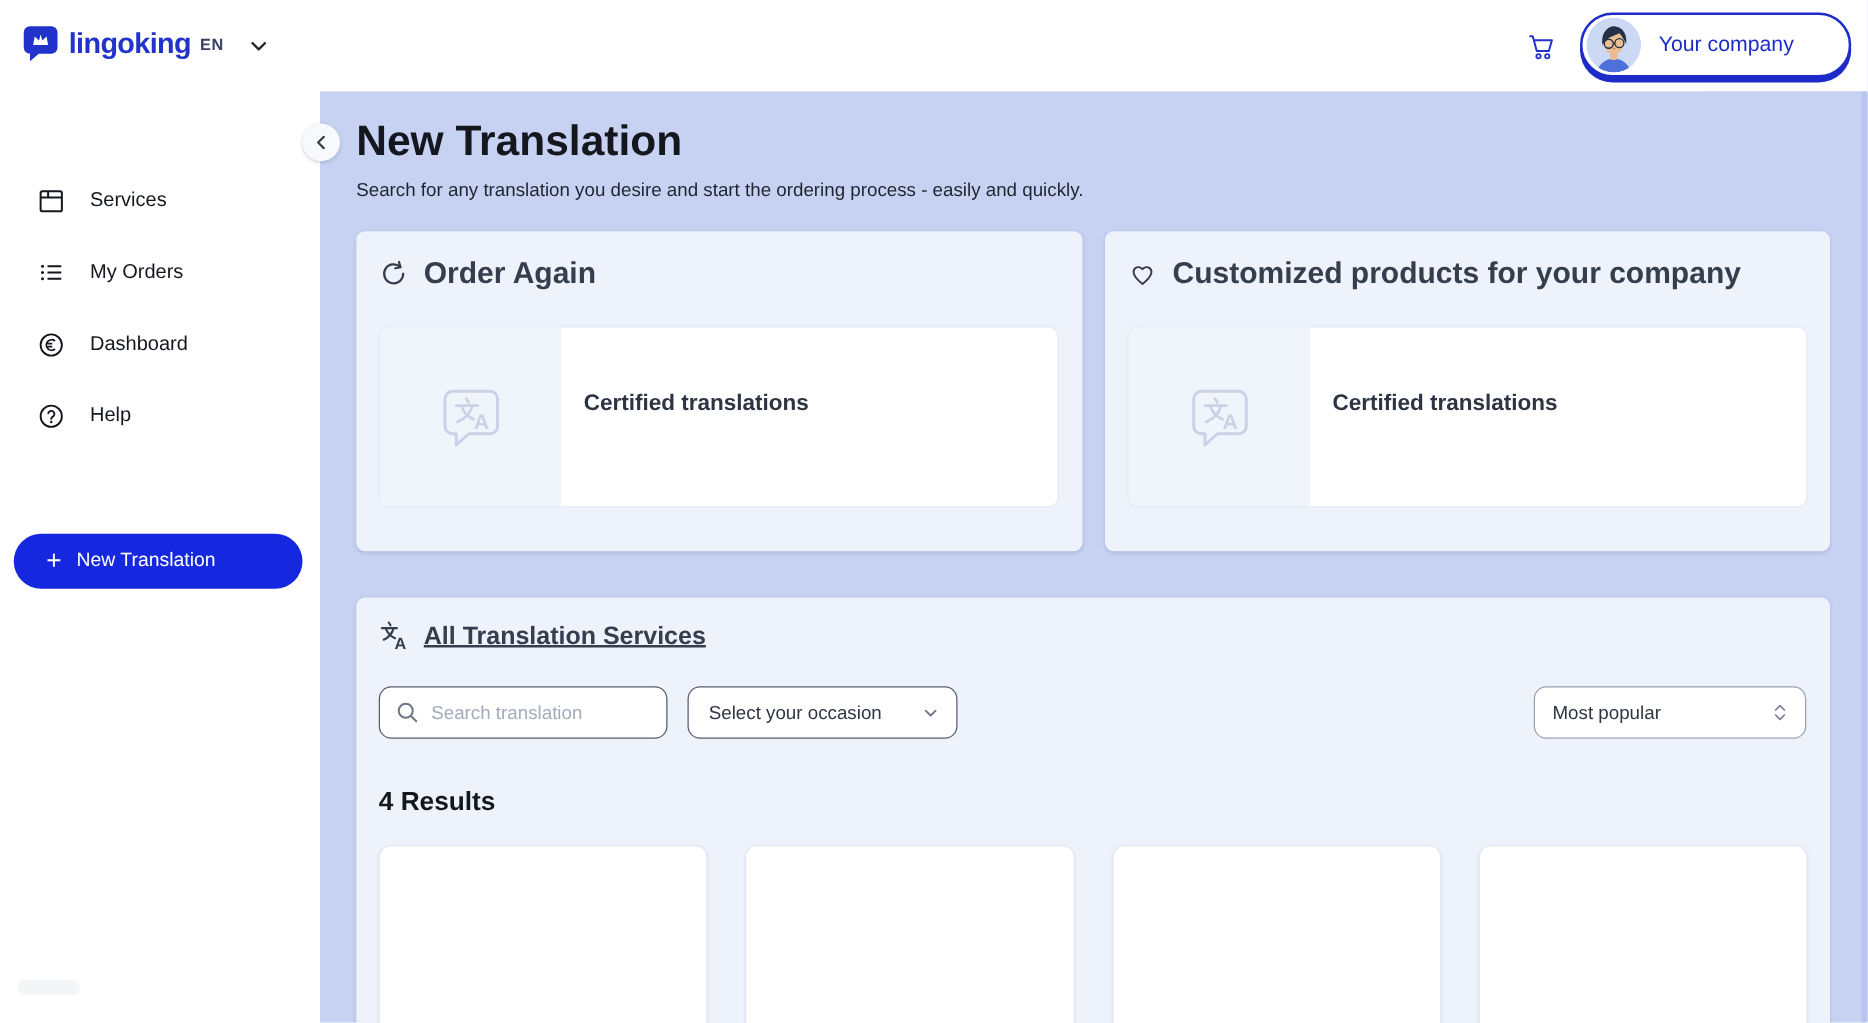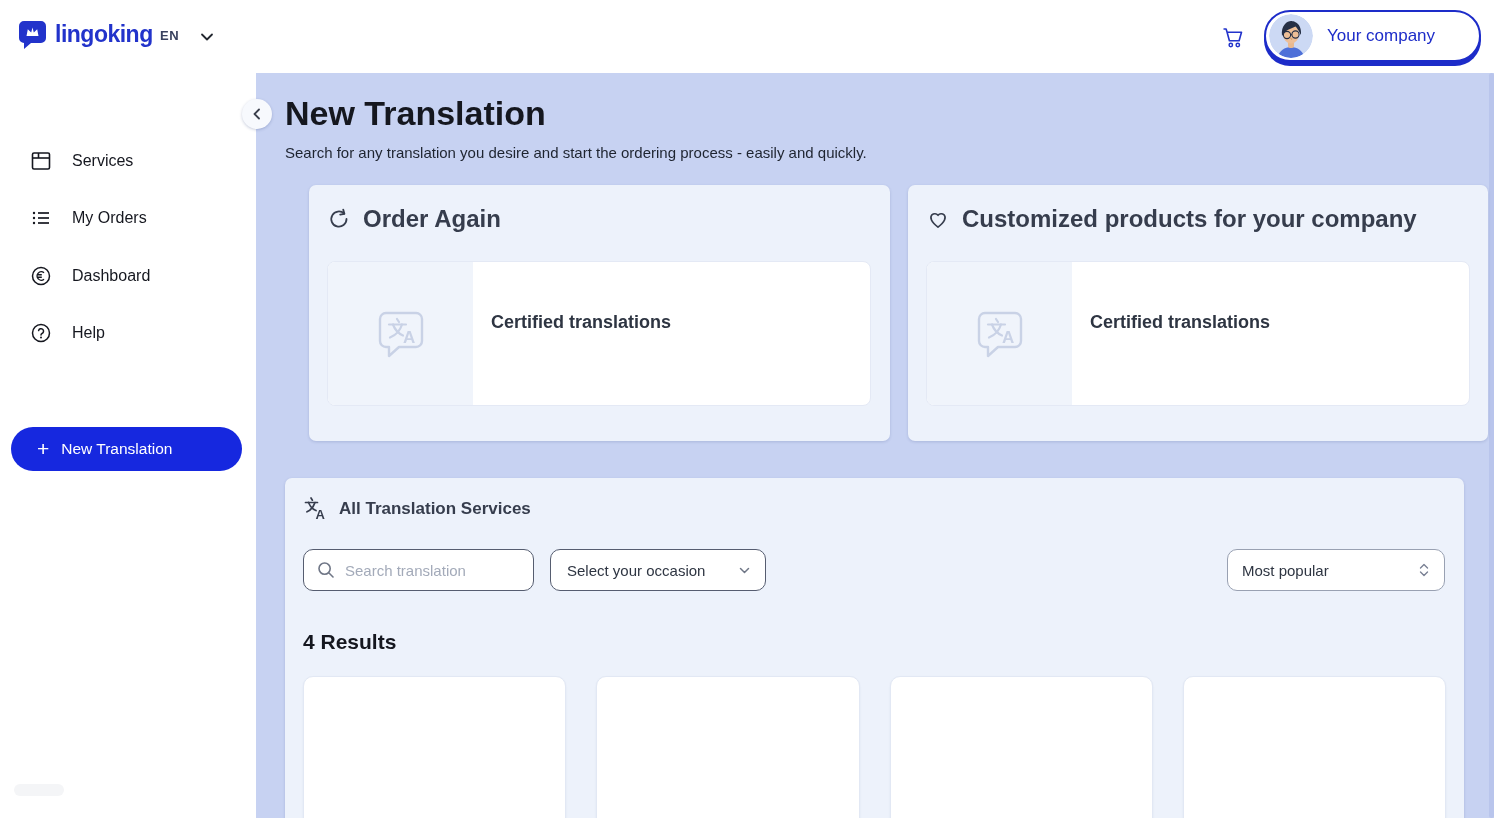--- a/index.html
+++ b/index.html
@@ -34,35 +34,35 @@
   
   #main { position:absolute; left:256px; top:73px; width:1238px; height:745px; background:#C7D2F2; }
   #scroll-strip { position:absolute; right:0; top:0; width:5px; height:745px; background:#B9C5EC; border-radius:3px; cursor:pointer; }
   #back-btn { position:absolute; left:-14px; top:26px; width:30px; height:30px; border-radius:50%;
     background:#F7F9FD; border:none; box-shadow:0 1px 3px rgba(40,60,120,.25); cursor:pointer;
     display:flex; align-items:center; justify-content:center; z-index:6; }
   #page-title { position:absolute; left:29px; top:21px; font-size:34px; font-weight:600; color:#15171F; }
   #page-subtitle { position:absolute; left:29px; top:71px; font-size:15px; color:#1E2430; }
 
   .promo-card { position:absolute; top:112px; height:256px; background:#EDF2FB; border-radius:7px;
-    box-shadow:0 1px 3px rgba(40,60,120,.18);margin-left:24px; }
+    box-shadow:0 1px 3px rgba(40,60,120,.18); }
   #order-again-card { left:29px; width:581px; }
   #custom-card { left:628px; width:580px;padding-left:40px; }
   .promo-header { position:absolute; left:18px; top:20px; display:flex; align-items:center; gap:12px; }
   .promo-title { font-size:24px; font-weight:700; color:#363D4D; }
   .product-card { position:absolute; left:18px; top:76px; width:544px; height:145px; background:#ffffff;
     border:1px solid #E4E9F5; border-radius:8px; display:flex; overflow:hidden; cursor:pointer; }
   .product-thumb { width:145px; height:100%; background:#F0F4FB; display:flex; align-items:center; justify-content:center; }
   .product-body { flex:1; padding:50px 0 0 18px; }
   .product-title { font-size:18px; font-weight:700; color:#2E3542; }
 
   #services-panel { position:absolute; left:29px; top:405px; width:1179px; height:420px; background:#EDF2FB;
     border-radius:7px; box-shadow:0 1px 3px rgba(40,60,120,.18); }
   #services-header { position:absolute; left:18px; top:18px; display:flex; align-items:center; gap:10px; }
-  #services-title { font-size:17px; font-weight:700; color:#363D4D; }
+  #services-title { font-size:20px; font-weight:700; color:#363D4D;text-decoration:underline; }
 
   .field { position:absolute; top:71px; height:42px; background:#fff; border-radius:10px; display:flex; align-items:center; }
   #search-box { left:18px; width:231px; border:1px solid #565D70; padding:0 10px 0 12px; gap:9px; }
   #search-input { border:none; outline:none; flex:1; font-size:15px; color:#2E3542; background:transparent;
     font-family:"Liberation Sans", sans-serif; min-width:0; }
   #search-input::placeholder { color:#A3AAB9; }
   #occasion-select { left:265px; width:216px; border:1px solid #565D70; padding:0 14px 0 16px; justify-content:space-between; cursor:pointer; }
   #sort-select { left:942px; width:218px; border:1px solid #99A1B2; padding:0 14px 0 14px; justify-content:space-between; cursor:pointer; }
   .select-label { font-size:15px; color:#2E3542; }
 

